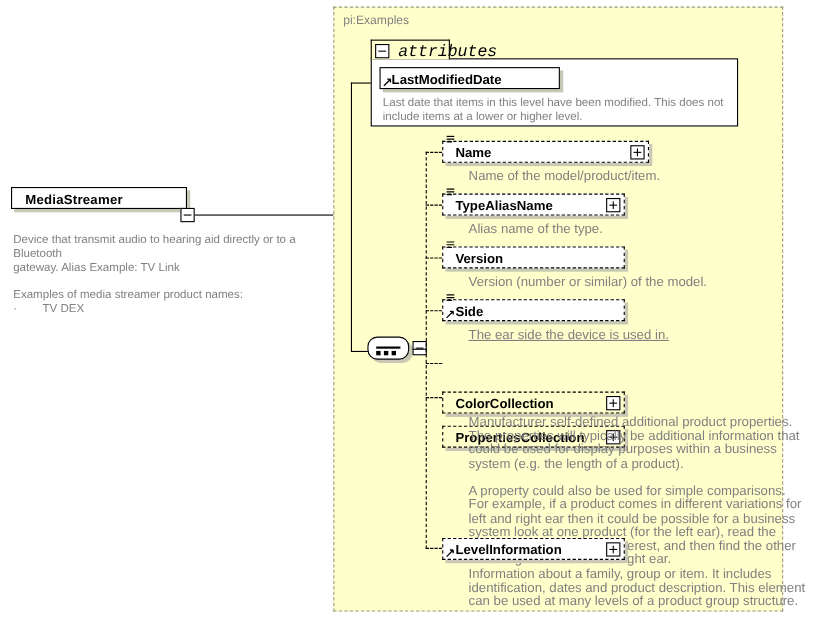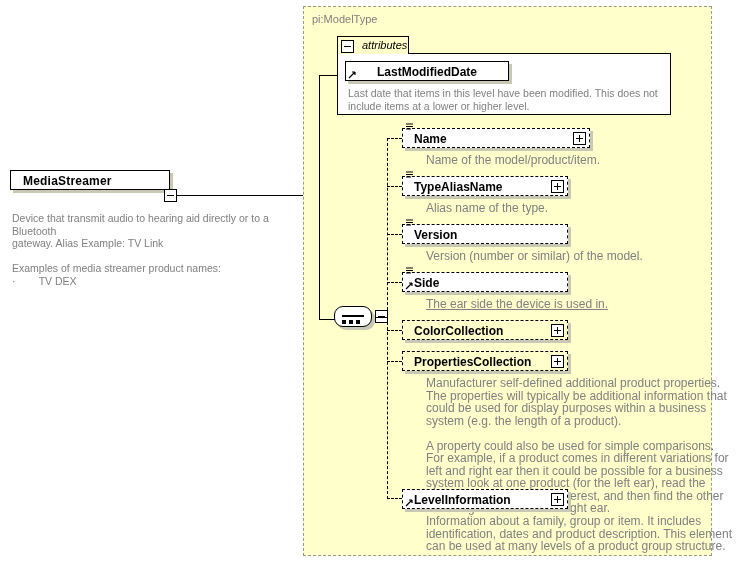--- a/index.html
+++ b/index.html
@@ -64,34 +64,34 @@
 
   
   #attr-tab{
     left:337px;top:36px;width:72px;height:18px;
     background:#ffffcc;border:1px solid #000;
     border-bottom:none;box-sizing:border-box;
   }
   #attr-tab-minus{left:341px;top:40px;}
   #attr-tab-label{
     position:absolute;left:24px;top:2px;
-    font-style:italic;font-size:11px;color:#000;white-space:nowrap;
+    font-style:italic;font-size:15px;color:#000;white-space:nowrap;font-family:Liberation Mono, monospace;
   }
   #attr-body{
     left:337px;top:53px;width:334px;height:62px;
     background:#ffffff;border:1px solid #000;box-sizing:border-box;
   }
   #attr-item-box{
     left:345px;top:61px;width:164px;height:20px;
     background:#ffffff;border:1px solid #000;
     box-shadow:3px 3px 0 0 #c8c8b4;box-sizing:border-box;
   }
   #attr-item-label{
     position:absolute;left:10px;top:3px;
-    font-weight:bold;font-size:12px;white-space:nowrap;margin-left:21px;
+    font-weight:bold;font-size:12px;white-space:nowrap;
   }
   #attr-desc{
     left:348px;top:87px;width:316px;
     color:#808080;font-size:10.5px;line-height:12.5px;
   }
 
   
   .ref-arrow{
     position:absolute;left:2px;bottom:1px;
     width:8px;height:8px;
@@ -138,21 +138,21 @@
   .tree-stub{
     position:absolute;height:0;border-top:1px dashed #000;
   }
 
   .el-box{
     position:absolute;height:20px;
     border:1px dashed #000;box-sizing:border-box;
     box-shadow:3px 3px 0 0 #c8c8b4;
   }
   .el-box.white{background:#ffffff;}
-  .el-box.clear{background:#ffffcc;}
+  .el-box.clear{background:#ffffcc;margin-top:36px;}
   .el-label{
     position:absolute;left:11px;top:3px;
     font-weight:bold;font-size:12px;color:#000;white-space:nowrap;
   }
   .el-toggle{position:absolute;right:3px;top:3px;}
   .el-desc{
     position:absolute;color:#808080;font-size:12px;line-height:12.5px;margin-left:20px;
   }
 </style>
 </head>
@@ -164,21 +164,21 @@
 <div class="pm-box abs" id="root-toggle"></div>
 <div class="abs" id="root-desc">Device that transmit audio to hearing aid directly or to a Bluetooth
 gateway. Alias Example: TV Link
 
 Examples of media streamer product names:
 ·        TV DEX</div>
 
 <div class="line-h" style="left:177px;top:195px;width:137px;"></div>
 
 <div class="abs" id="type-panel">
-  <span id="type-label">pi:ModelType</span>
+  <span id="type-label">pi:Examples</span>
 </div>
 
 <div class="line-v" style="left:319px;top:75px;height:245px;"></div>
 <div class="line-h" style="left:319px;top:75px;width:26px;"></div>
 <div class="line-h" style="left:319px;top:319px;width:16px;"></div>
 
 <div class="abs" id="attr-body"></div>
 <div class="abs" id="attr-tab">
   <span id="attr-tab-label">attributes</span>
 </div>

